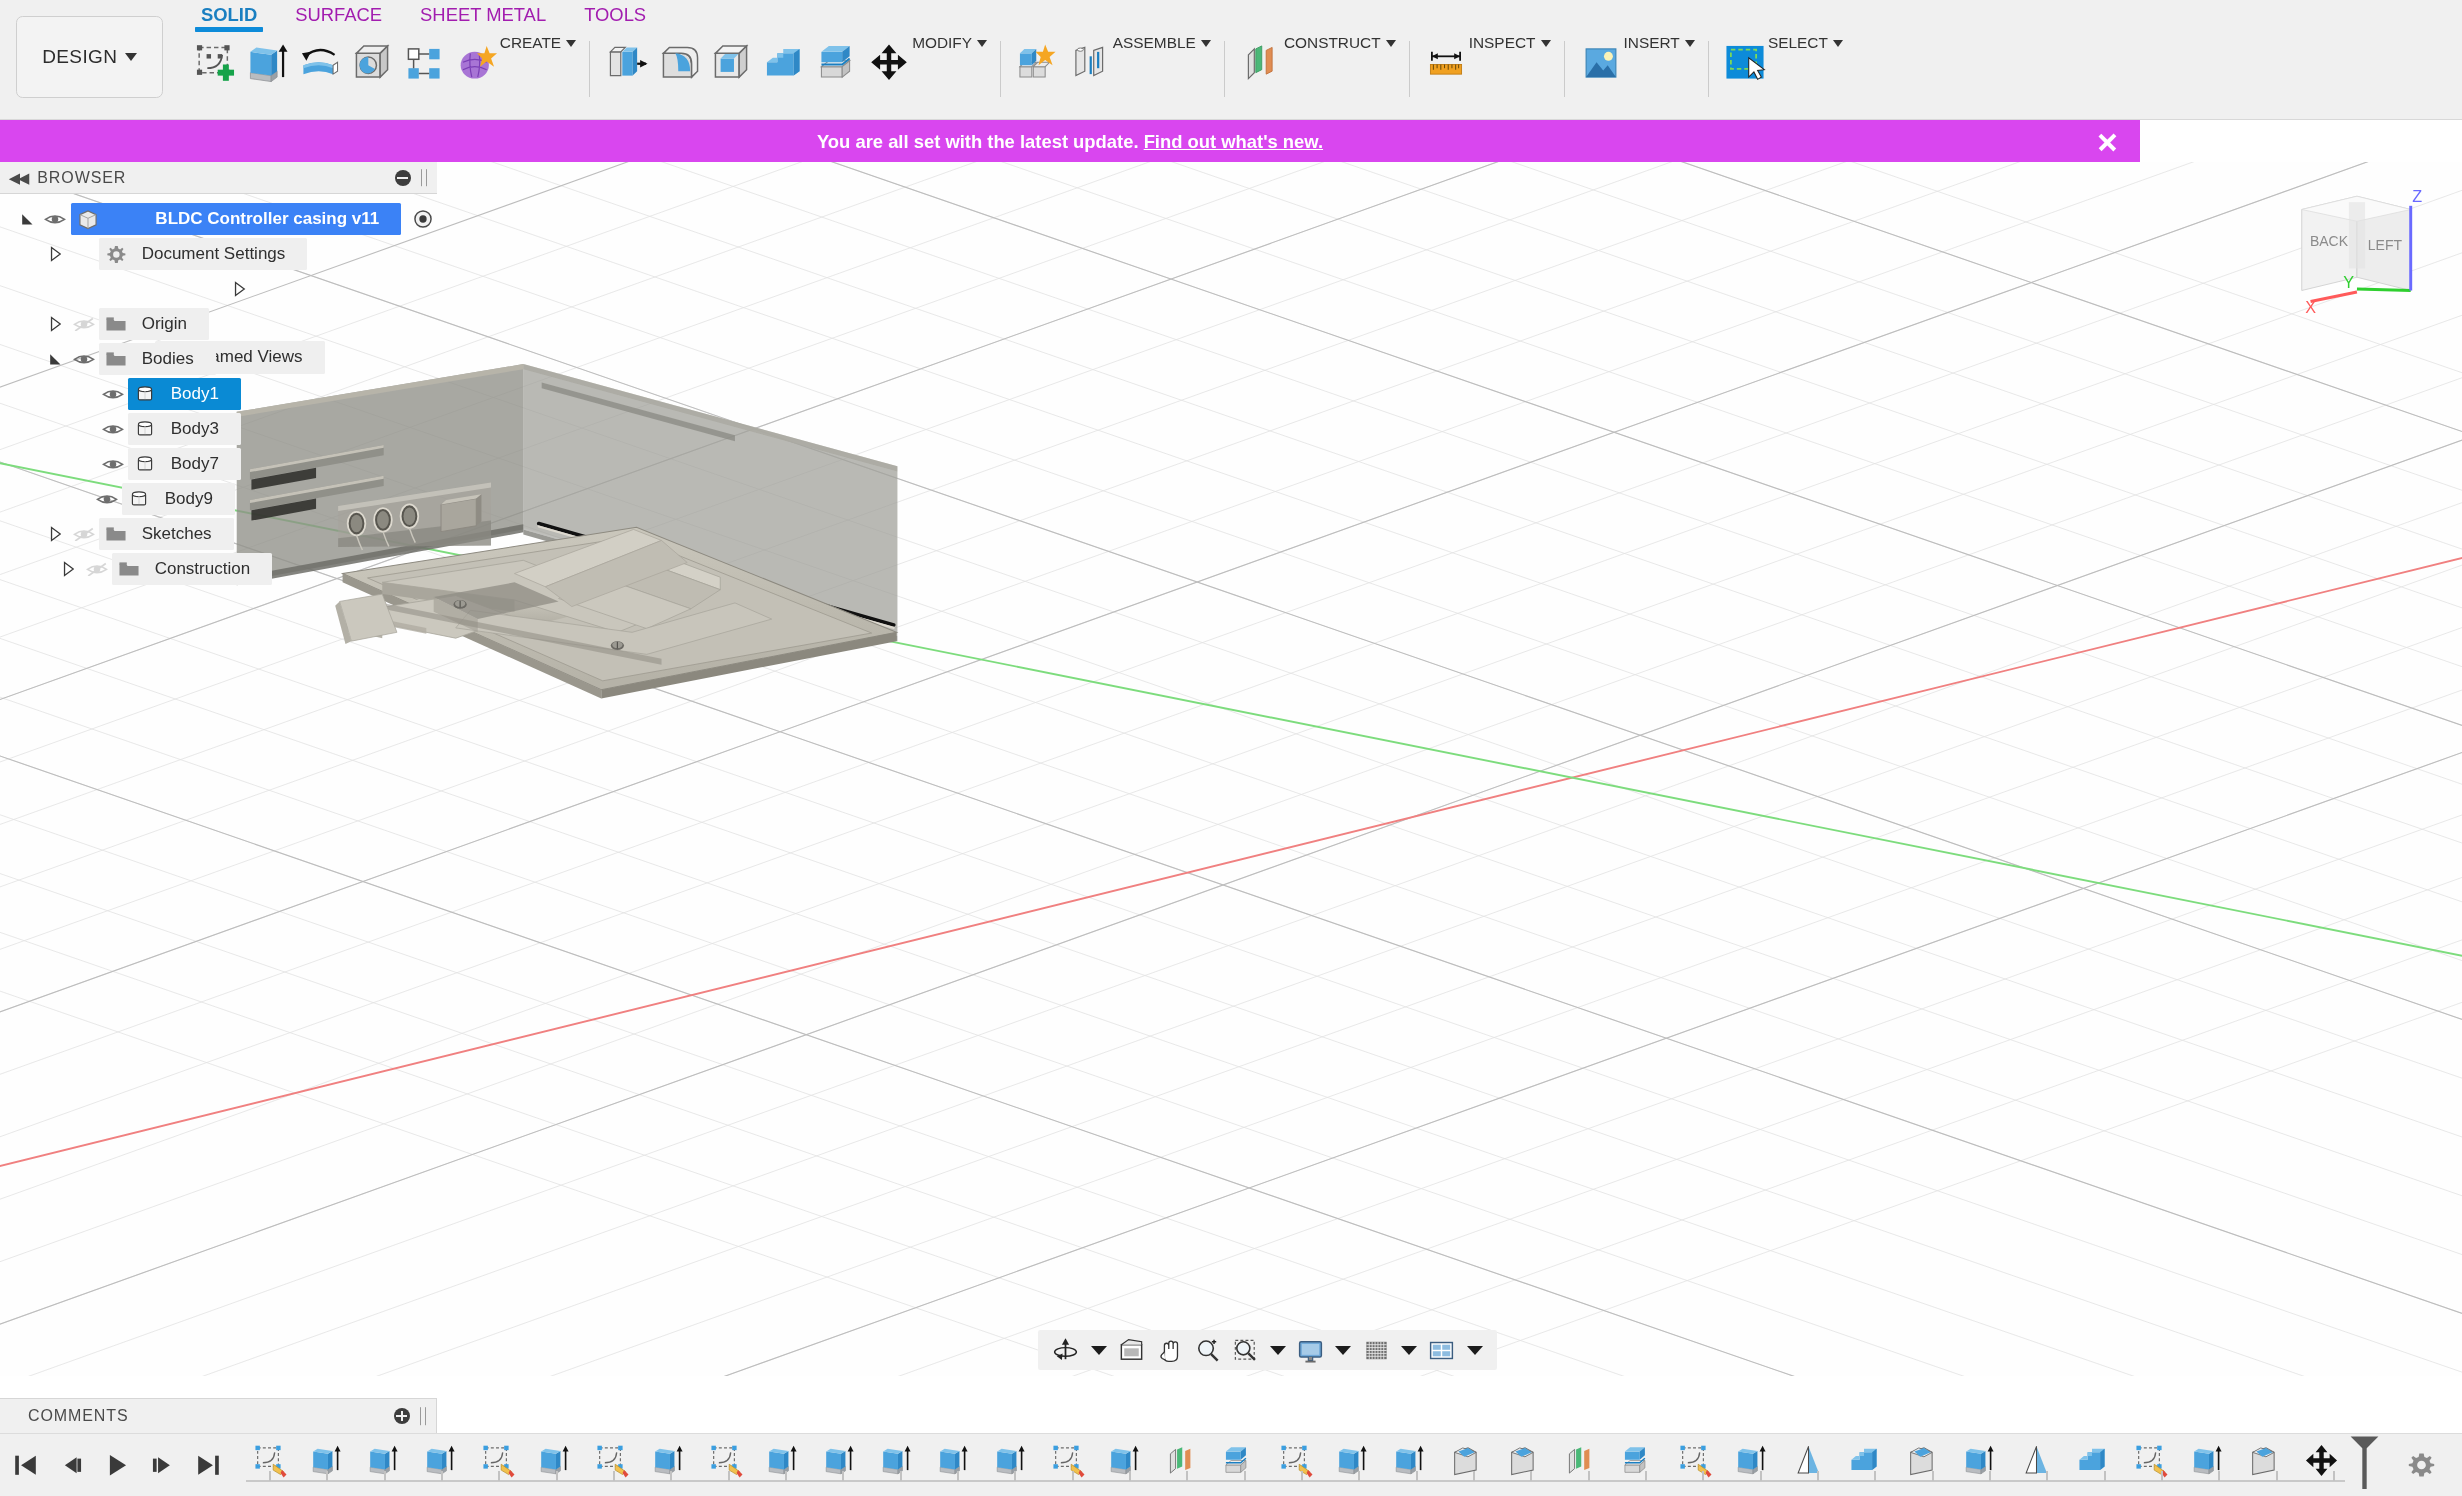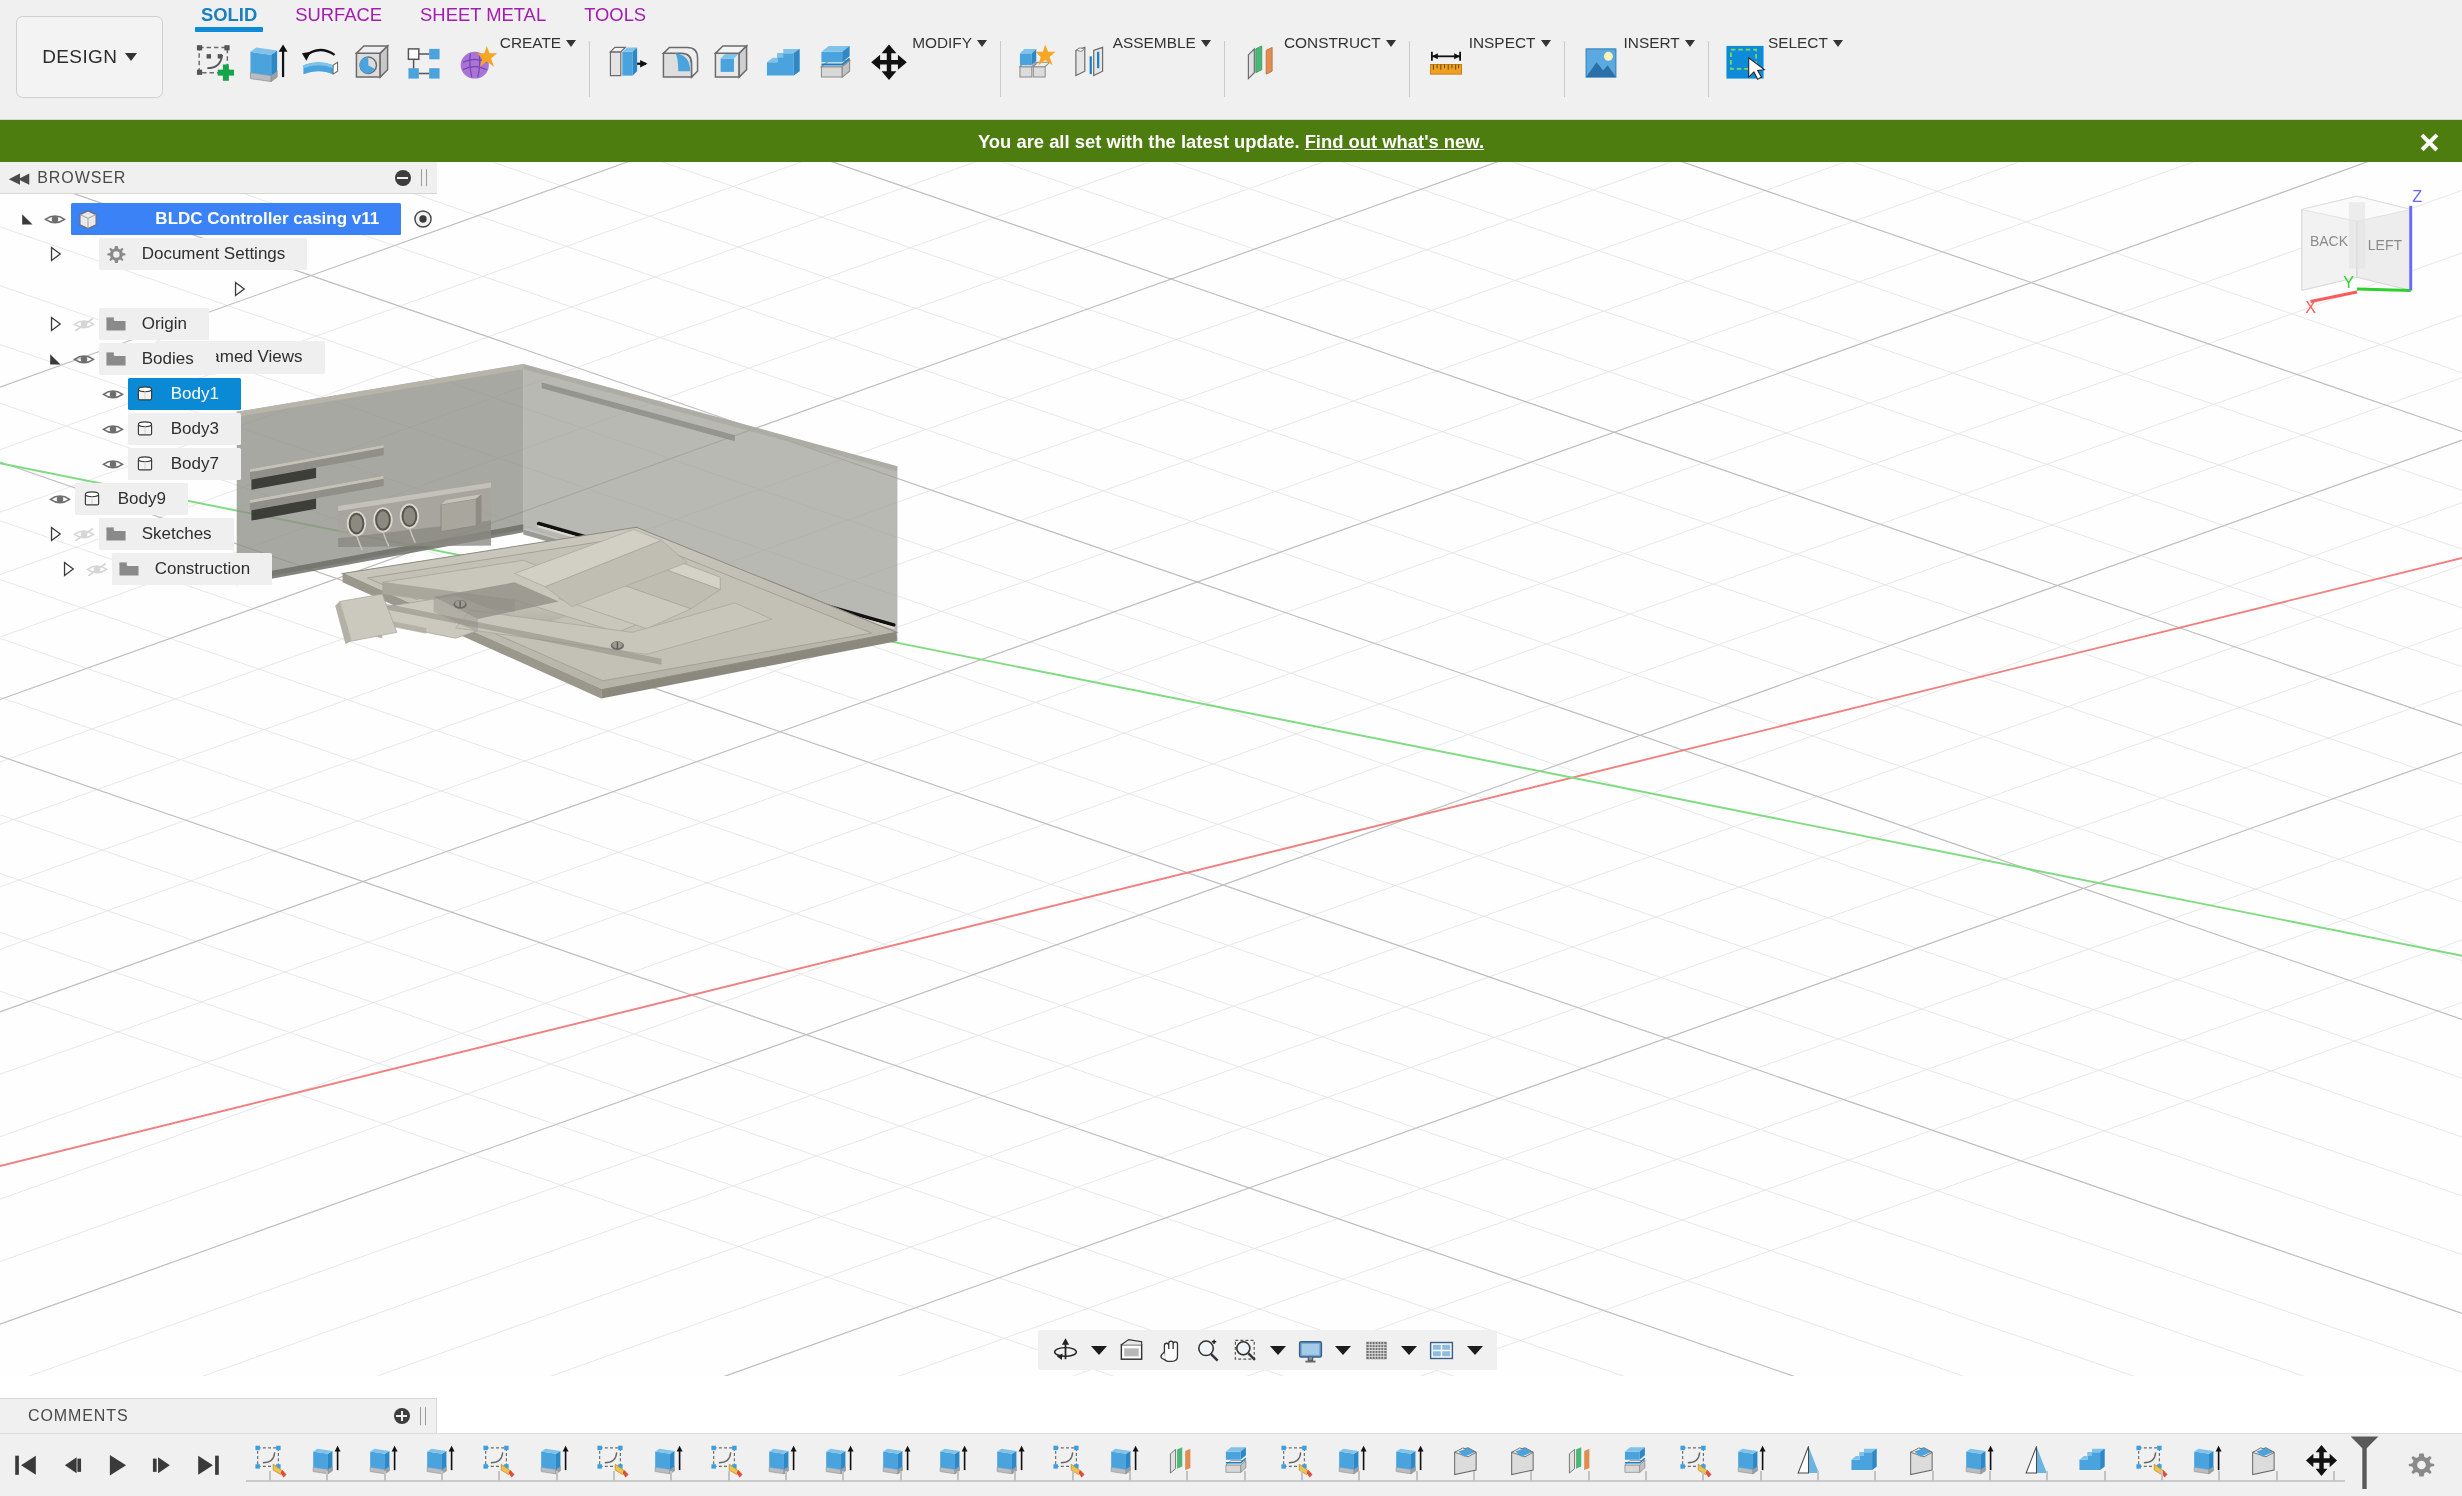--- a/index.html
+++ b/index.html
@@ -19,21 +19,21 @@
 
   .panels{position:absolute;left:182px;top:32px;height:87px;display:flex;align-items:stretch;}
   .panel{display:flex;align-items:flex-start;justify-content:flex-start;padding:0 8.8px;position:relative;}
   .panel .row{display:flex;align-items:center;gap:6.6px;height:60px;padding-top:2.9px;}
   .panel .plabel{font-size:15.4px;color:#333;display:flex;align-items:center;gap:5.1px;white-space:nowrap;height:22px;line-height:22px;}
   .panel .plabel .caret{width:0;height:0;border-left:5.9px solid transparent;border-right:5.9px solid transparent;border-top:7.4px solid #333;}
   .vsep{width:0.7px;background:#cbcbcb;margin:8.8px 4.4px 22px 4.4px;align-self:stretch;}
   .ic{width:46px;height:46px;position:relative;display:inline-block;}
 
   
-  .notif{position:absolute;left:0;top:120px;width:2462px;height:43px;background:#4d7c0f;display:flex;align-items:center;justify-content:center;}
+  .notif{position:absolute;left:0;top:120px;width:2140px;height:43px;background:#d946ef;display:flex;align-items:center;justify-content:center;}
   .notif-text{color:#fff;font-size:18.4px;font-weight:bold;}
   .notif-text a{color:#fff;text-decoration:underline;}
   .notif-close{position:absolute;right:20.6px;top:50%;transform:translateY(-50%);width:25px;height:25px;cursor:pointer;}
   .notif-close::before,.notif-close::after{content:"";position:absolute;left:2.2px;top:11px;width:20.6px;height:3.7px;background:#fff;}
   .notif-close::before{transform:rotate(45deg);}
   .notif-close::after{transform:rotate(-45deg);}
 
   
   .canvas{position:absolute;left:0;top:162px;width:2462px;height:1214px;background:#fefefe;overflow:hidden;}
   .grid-svg{position:absolute;left:0;top:0;width:2462px;height:1214px;}
@@ -828,21 +828,21 @@
           <svg width="22" height="22" viewBox="0 0 30 30">
               <rect x="6" y="8" width="18" height="15" rx="2" fill="#f4f4f4" stroke="#3a3a3a" stroke-width="1.6"></rect>
               <ellipse cx="15" cy="8.5" rx="9" ry="3.2" fill="#fff" stroke="#3a3a3a" stroke-width="1.6"></ellipse>
               <path d="M15 11 L15 22" stroke="#cfcfcf" stroke-width="1.2"></path>
             </svg>
         </span>
         <span class="tlabel">Body7</span>
       </span>
     </div>
 
-    <div class="trow" style="padding-left:44px;">
+    <div class="trow" style="padding-left:91px;">
       <span class="eye">
         <svg width="22" height="14.7" viewBox="0 0 30 20">
             <path d="M2 10 Q15 1 28 10 Q15 19 2 10 Z" fill="none" stroke="#6e6e6e" stroke-width="2.2"></path>
             <circle cx="15" cy="10" r="4.4" fill="#6e6e6e"></circle>
           </svg>
       </span>
       <span class="labelwrap">
         <span class="tnode-icon">
           <svg width="22" height="22" viewBox="0 0 30 30">
               <rect x="6" y="8" width="18" height="15" rx="2" fill="#f4f4f4" stroke="#3a3a3a" stroke-width="1.6"></rect>

